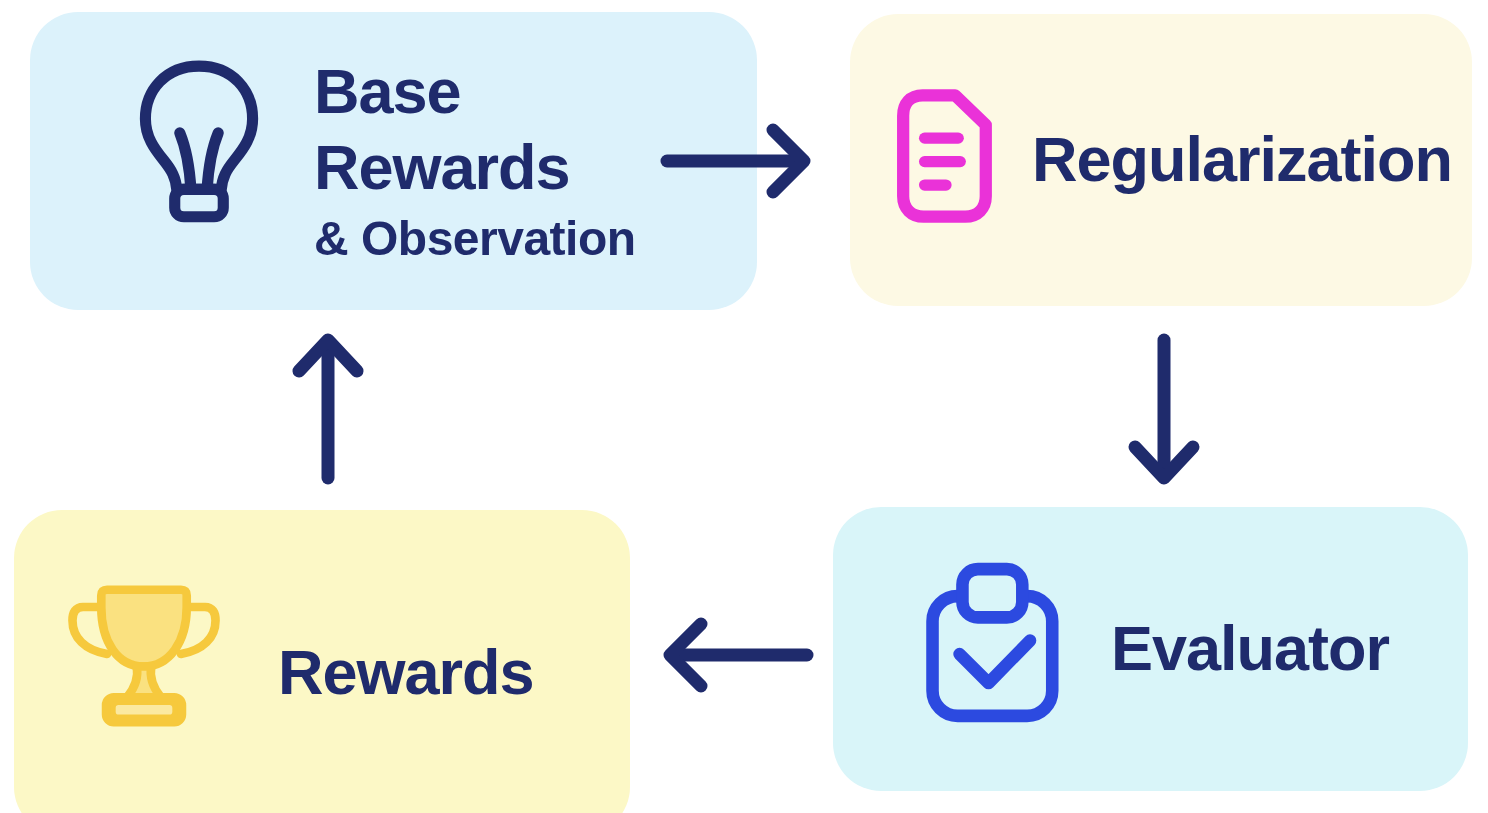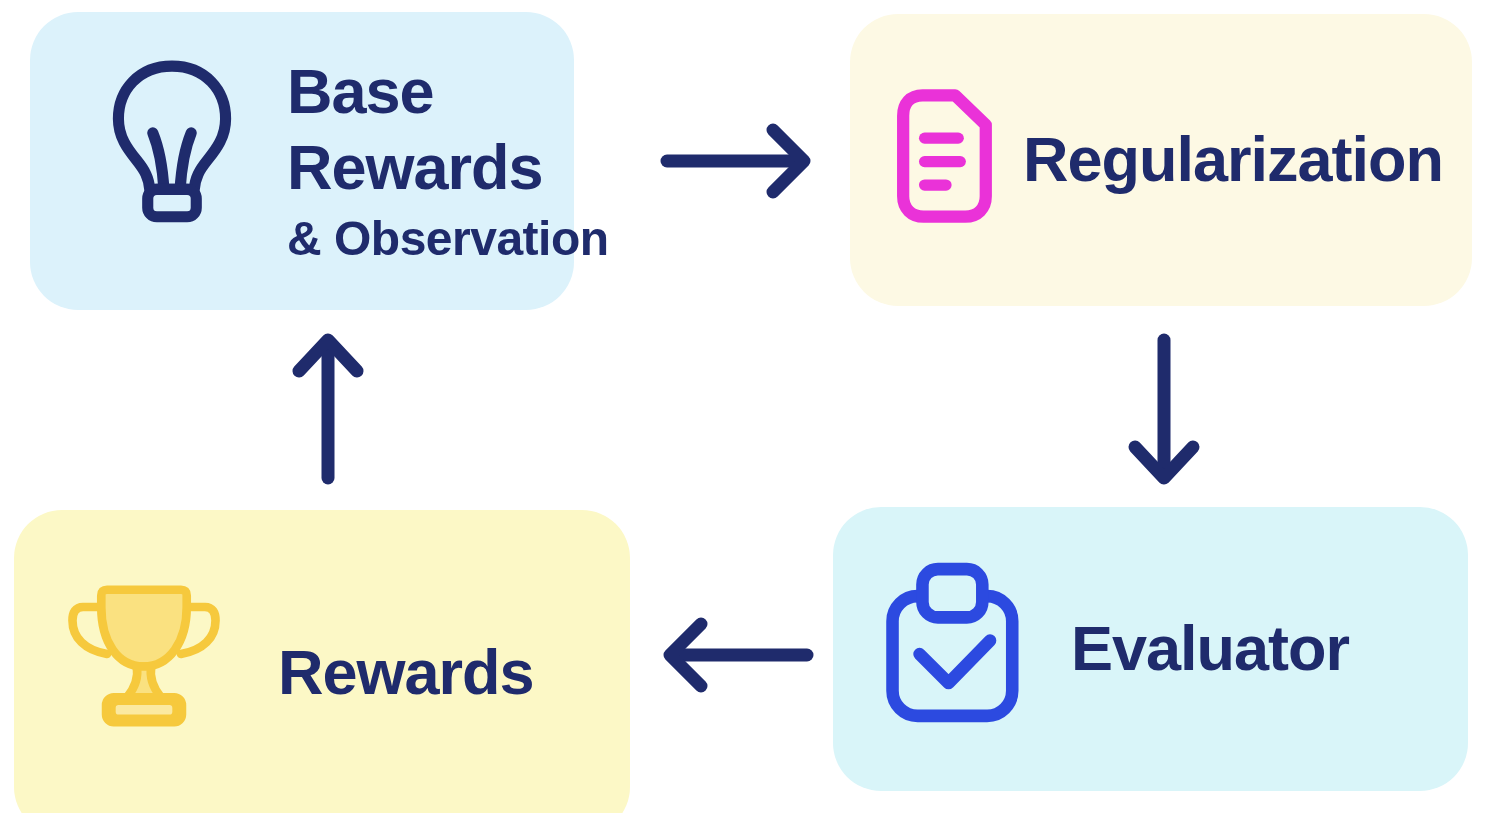--- a/index.html
+++ b/index.html
@@ -23,24 +23,24 @@
     font-family:"Liberation Sans", sans-serif;
     overflow:hidden;
   }
   .node{
     position:absolute;
     border-radius:48px;
     display:flex;
     align-items:center;
     box-sizing:border-box;
   }
-  .node-base{left:30px;top:12px;width:544px;height:298px;background:var(--box-base-bg);padding-left:71px;gap:44px;}
-  .node-reg{left:850px;top:14px;width:622px;height:292px;background:var(--box-regularization-bg);padding-left:45px;gap:26px;}
+  .node-base{left:30px;top:12px;width:727px;height:298px;background:var(--box-base-bg);padding-left:98px;gap:44px;}
+  .node-reg{left:850px;top:14px;width:622px;height:292px;background:var(--box-regularization-bg);padding-left:45px;gap:35px;}
   .node-rewards{left:14px;top:510px;width:616px;height:325px;background:var(--box-rewards-bg);padding-left:46px;gap:50px;}
-  .node-eval{left:833px;top:507px;width:635px;height:284px;background:var(--box-evaluator-bg);padding-left:46px;gap:52px;}
+  .node-eval{left:833px;top:507px;width:635px;height:284px;background:var(--box-evaluator-bg);padding-left:86px;gap:52px;}
   .labels{display:flex;flex-direction:column;}
   .label-main{
     font-size:63px;
     font-weight:700;
     color:var(--navy);
     line-height:1.2;
     letter-spacing:-1px;
     white-space:nowrap;
   }
   .label-sub{

